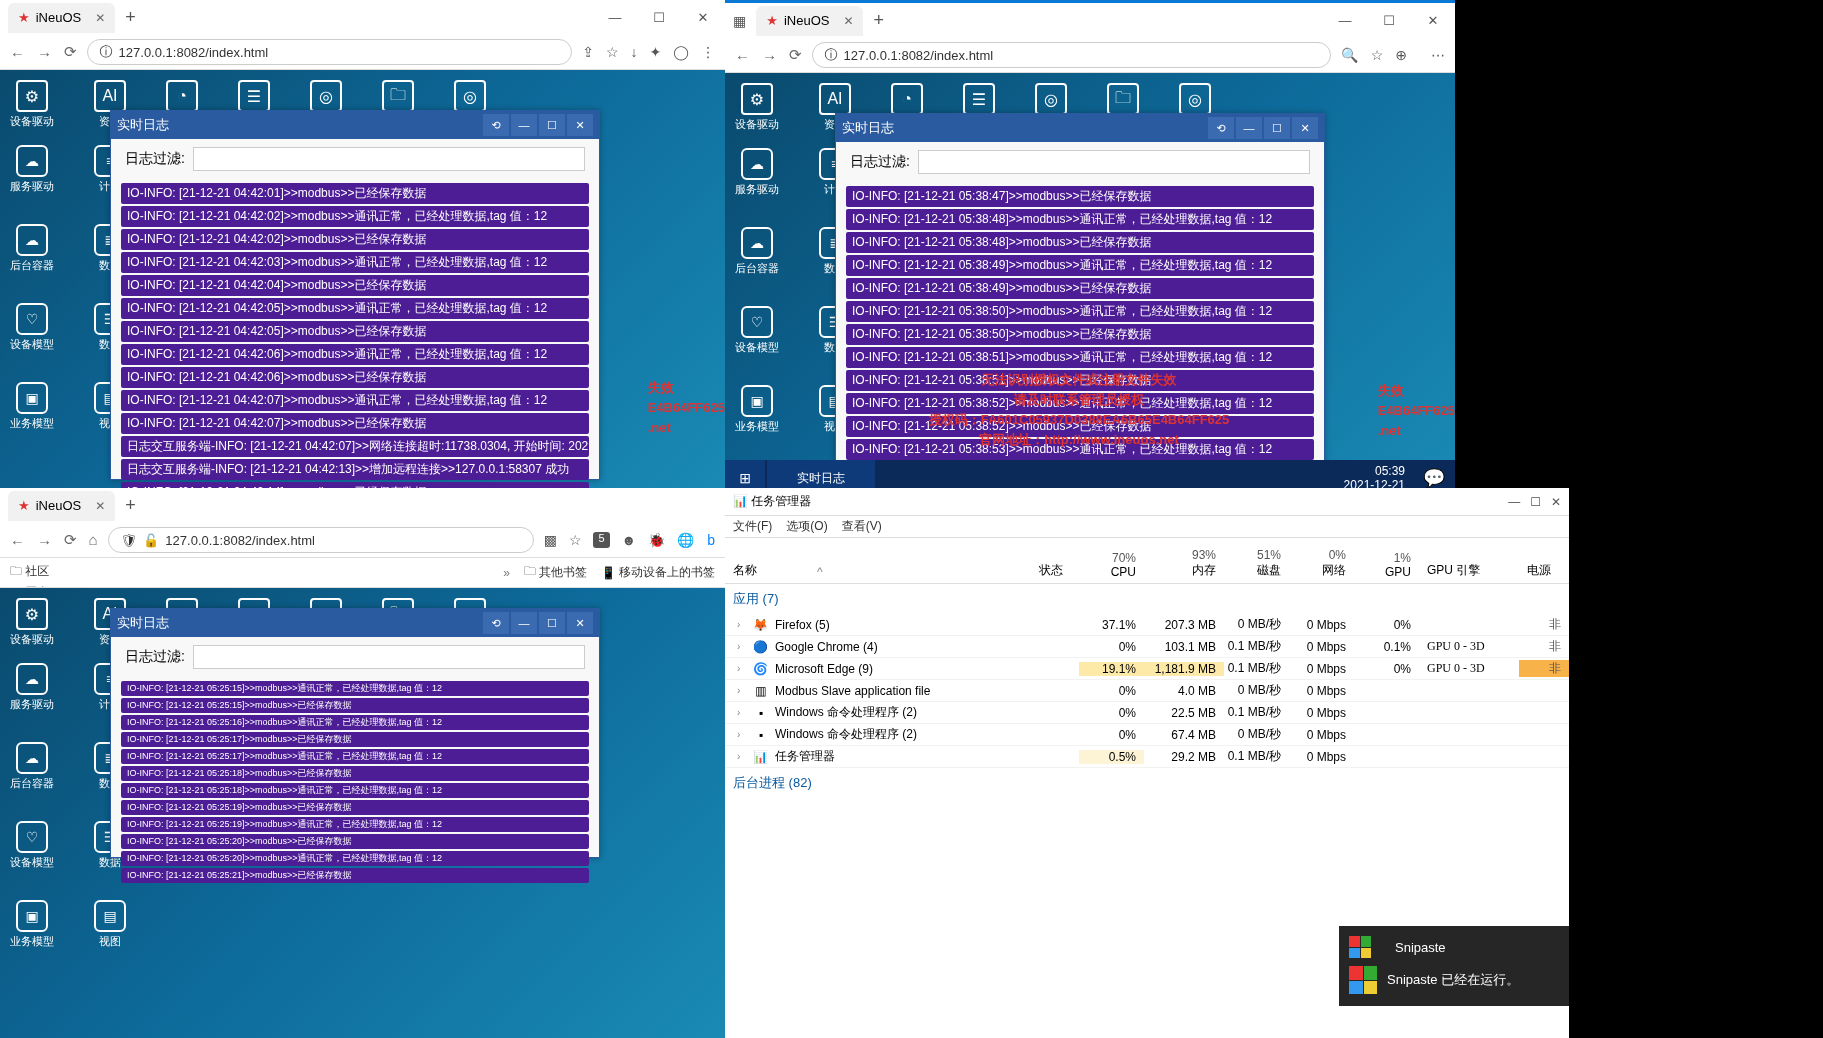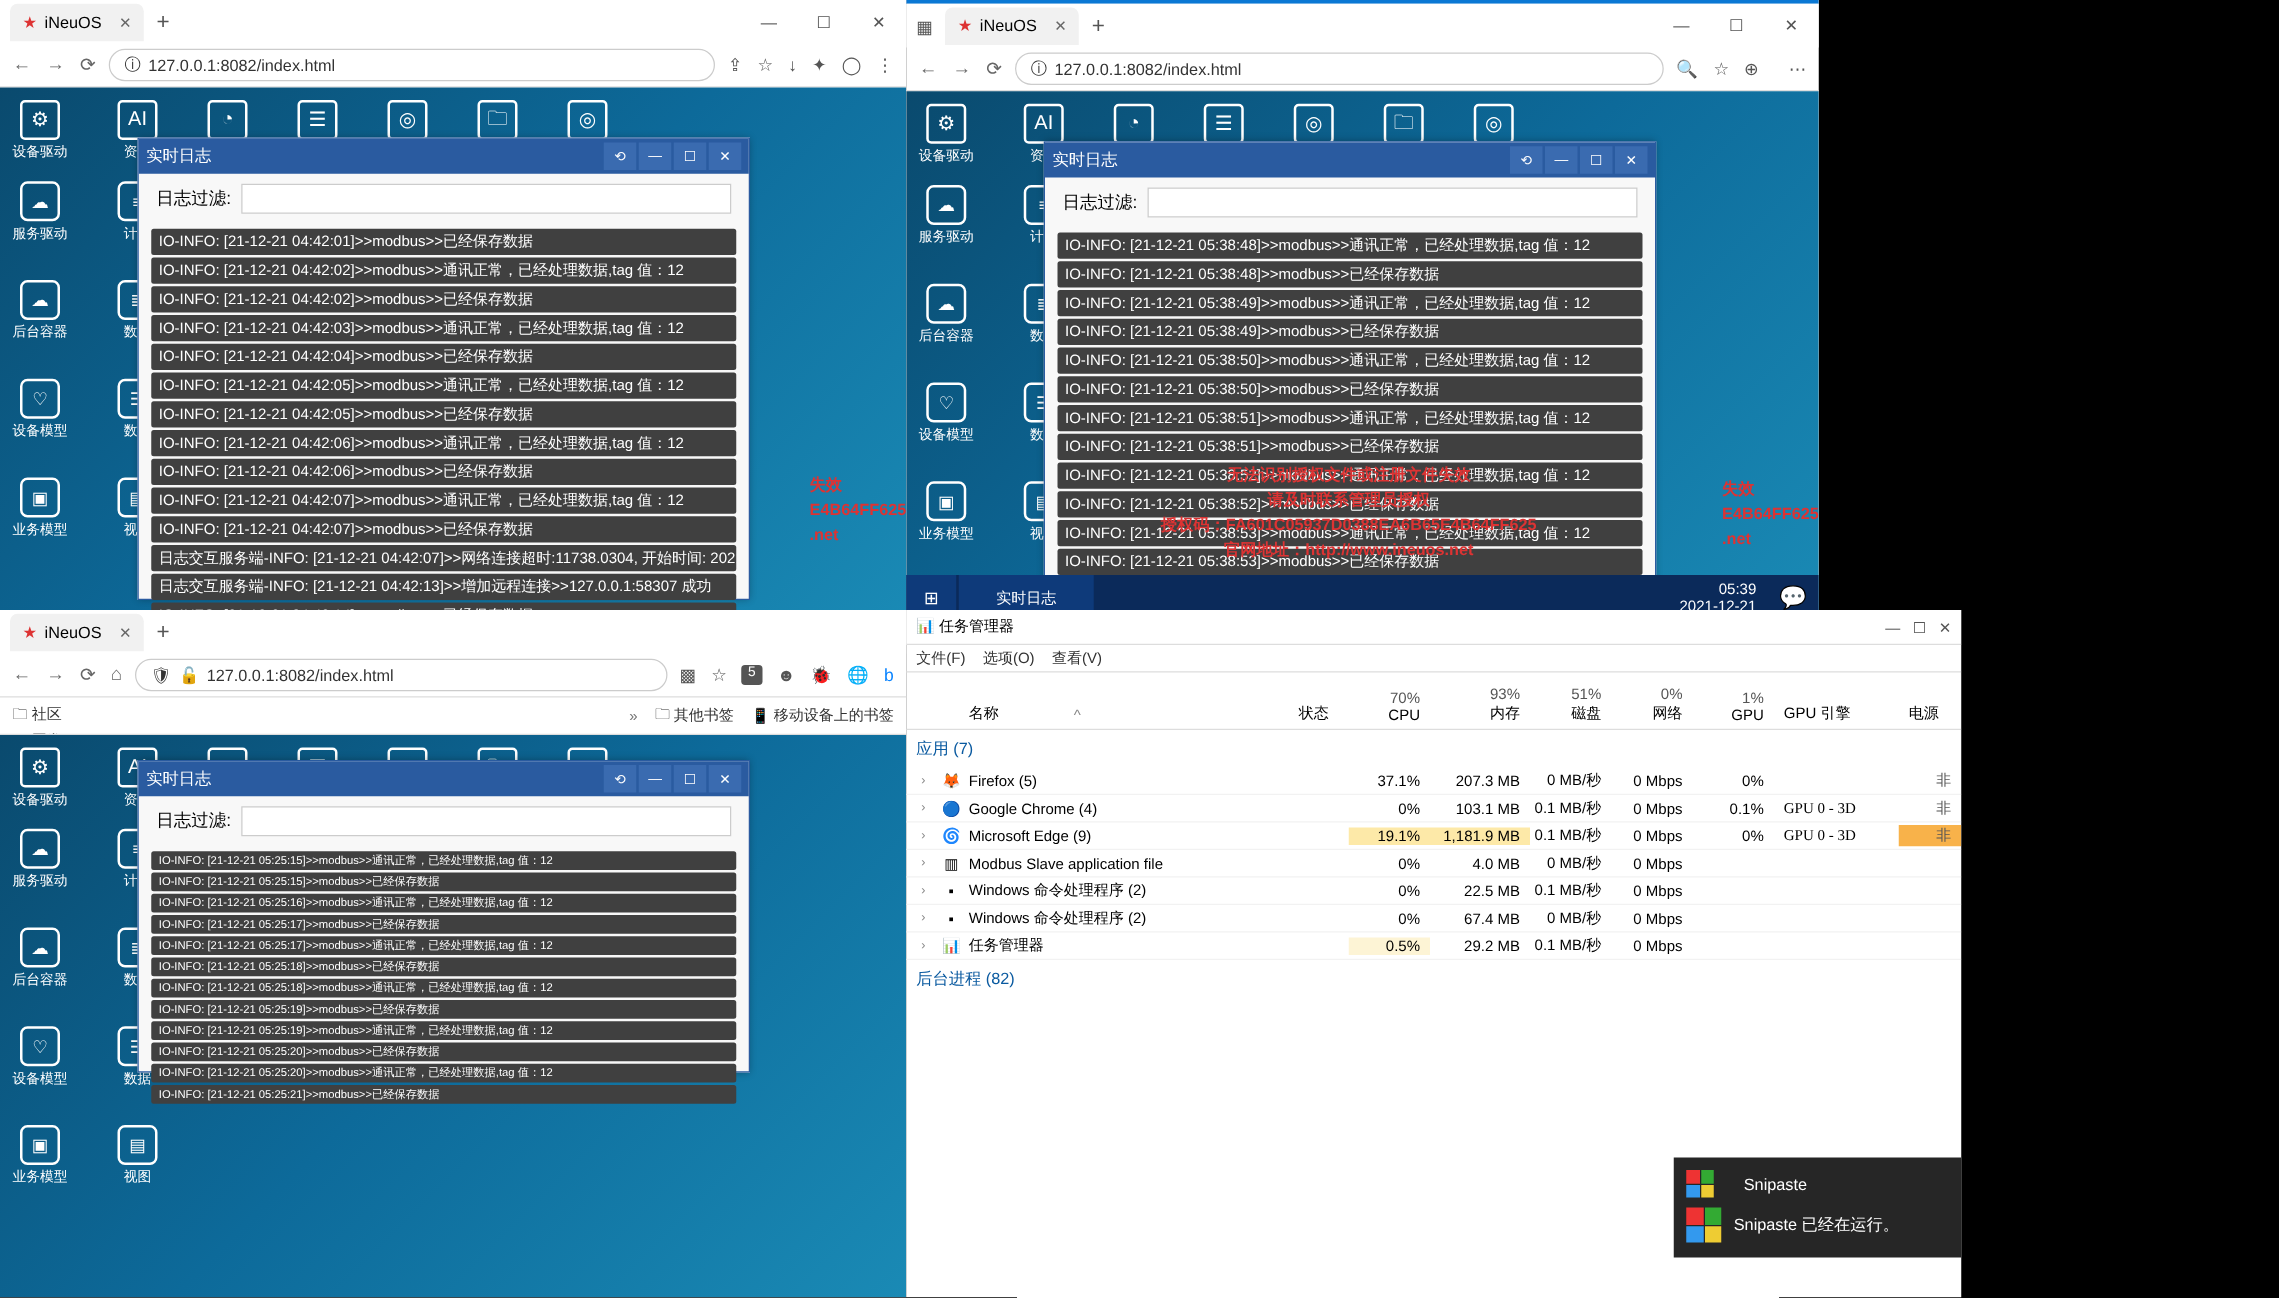--- a/index.html
+++ b/index.html
@@ -37,38 +37,38 @@
 
 
 .logwin { position: absolute; background: #f8f8f8; border: 1px solid #2a5ba0; box-shadow: 0 0 6px rgba(0,0,0,.3); z-index: 5; }
 .logwin .lw-title { height: 28px; background: #2a5ba0; color: #fff; display: flex; align-items: center; justify-content: space-between; padding: 0 6px; font-size: 13px; }
 .lw-title .lwt { flex: 1; }
 .lw-title .lwb { display: flex; gap: 2px; }
 .lw-title .lwb span { width: 26px; height: 22px; display: flex; align-items: center; justify-content: center; background: #3a6bb0; font-size: 11px; }
 .filter { display: flex; align-items: center; gap: 8px; padding: 8px 14px; font-size: 14px; }
 .filter input { flex: 1; height: 24px; border: 1px solid #ccc; padding: 0 6px; font-size: 12px; }
 .loglist { padding: 4px 10px 10px; overflow: hidden; }
-.logline { background: #404040; color: #fff; font-size: 12px; padding: 2px 6px; margin-bottom: 2px; border-radius: 2px; white-space: nowrap; overflow: hidden; text-overflow: clip; }
+.logline { background: #4c1d95; color: #fff; font-size: 12px; padding: 2px 6px; margin-bottom: 2px; border-radius: 2px; white-space: nowrap; overflow: hidden; text-overflow: clip; }
 .p3 .logline { font-size: 9px; padding: 1px 6px; }
 
 
 .taskbar { position: absolute; bottom: 0; left:0; right:0; height: 36px; background: #0b2a5a; display: flex; color: #fff; font-size: 12px; align-items: center; z-index: 10; }
 .taskbar .start { width: 40px; height: 100%; background: #0e3a7a; display:flex; align-items:center; justify-content:center; font-size:14px; }
 .taskbar .btn { padding: 0 30px; height:100%; background:#0e3a7a; display:flex; align-items:center; margin-left: 2px; }
 .taskbar .time { margin-left: auto; text-align:right; padding: 2px 10px; line-height:14px; }
 
 
 .tm-title { height: 28px; background: #fff; border-bottom: 1px solid #ddd; display:flex; align-items:center; padding:0 8px; font-size:12px; justify-content: space-between; }
 .tm-title .tmb { display:flex; gap: 10px; color:#555; }
 .tm-menu { height: 22px; display:flex; align-items:center; gap: 14px; padding:0 8px; font-size:12px; color:#333; border-bottom:1px solid #ddd; }
 .tm-tabs { height: 26px; display:flex; align-items:flex-end; padding:0 4px; border-bottom:1px solid #aaa; font-size:12px; }
 .tm-tabs .tt { padding:4px 8px; border:1px solid transparent; border-bottom:none; }
 .tm-tabs .tt.act { border-color:#aaa; background:#fff; position:relative; top:1px; }
 .tm-head { display:flex; height: 46px; border-bottom:1px solid #ddd; font-size:12px; }
-.tm-head .c-name { flex:1; display:flex; align-items:flex-end; padding:0 8px 4px;margin-left:42px; }
+.tm-head .c-name { flex:1; display:flex; align-items:flex-end; padding:0 8px 4px; }
 .tm-head .c-stat { width: 40px; display:flex; align-items:flex-end; padding-bottom:4px; }
 .tm-head .col { width: 65px; text-align:right; padding:4px 8px; display:flex; flex-direction:column; justify-content:flex-end; }
 .tm-head .col .pct { color:#555; }
 .tm-head .col.w80 { width:80px; }
 .tm-head .c-gpueng { width: 100px; text-align:left; padding:4px 8px; display:flex; align-items:flex-end; }
 .tm-head .c-pwr { width: 50px; text-align:right; padding:4px 8px; display:flex; align-items:flex-end; }
 .tm-body { font-size:12px; }
 .tm-group { padding:6px 8px; color:#0a5aa0; font-size:13px; }
 .tm-row { display:flex; height:22px; align-items:center; border-bottom:1px solid #f2f2f2; }
 .tm-row .c-name { flex:1; display:flex; align-items:center; gap:6px; padding-left:12px; }
@@ -361,20 +361,21 @@
             <span>☐</span>
             <span>✕</span>
           </div>
         </div>
       <div class="filter">
           <span>日志过滤:</span>
           <input style="">
         </div>
       <div style="position:relative;">
         <div class="loglist" id="logs2">
+            <div class="logline">IO-INFO: [21-12-21 05:38:47]&gt;&gt;modbus&gt;&gt;已经保存数据</div>
             <div class="logline">IO-INFO: [21-12-21 05:38:48]&gt;&gt;modbus&gt;&gt;通讯正常，已经处理数据,tag 值：12</div>
             <div class="logline">IO-INFO: [21-12-21 05:38:48]&gt;&gt;modbus&gt;&gt;已经保存数据</div>
             <div class="logline">IO-INFO: [21-12-21 05:38:49]&gt;&gt;modbus&gt;&gt;通讯正常，已经处理数据,tag 值：12</div>
             <div class="logline">IO-INFO: [21-12-21 05:38:49]&gt;&gt;modbus&gt;&gt;已经保存数据</div>
             <div class="logline">IO-INFO: [21-12-21 05:38:50]&gt;&gt;modbus&gt;&gt;通讯正常，已经处理数据,tag 值：12</div>
             <div class="logline">IO-INFO: [21-12-21 05:38:50]&gt;&gt;modbus&gt;&gt;已经保存数据</div>
             <div class="logline">IO-INFO: [21-12-21 05:38:51]&gt;&gt;modbus&gt;&gt;通讯正常，已经处理数据,tag 值：12</div>
             <div class="logline">IO-INFO: [21-12-21 05:38:51]&gt;&gt;modbus&gt;&gt;已经保存数据</div>
             <div class="logline">IO-INFO: [21-12-21 05:38:52]&gt;&gt;modbus&gt;&gt;通讯正常，已经处理数据,tag 值：12</div>
             <div class="logline">IO-INFO: [21-12-21 05:38:52]&gt;&gt;modbus&gt;&gt;已经保存数据</div>

